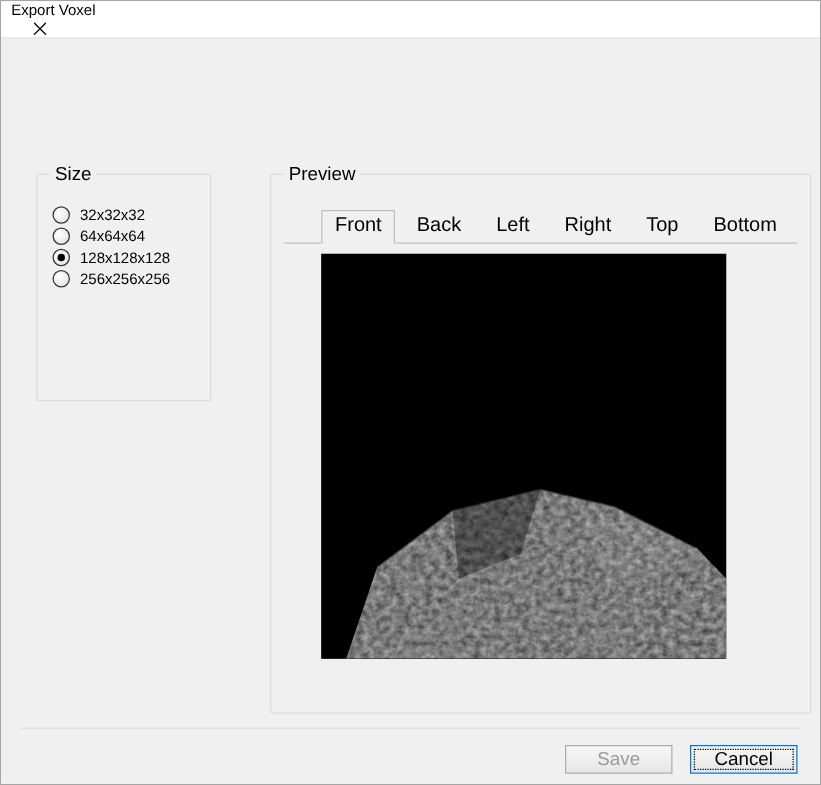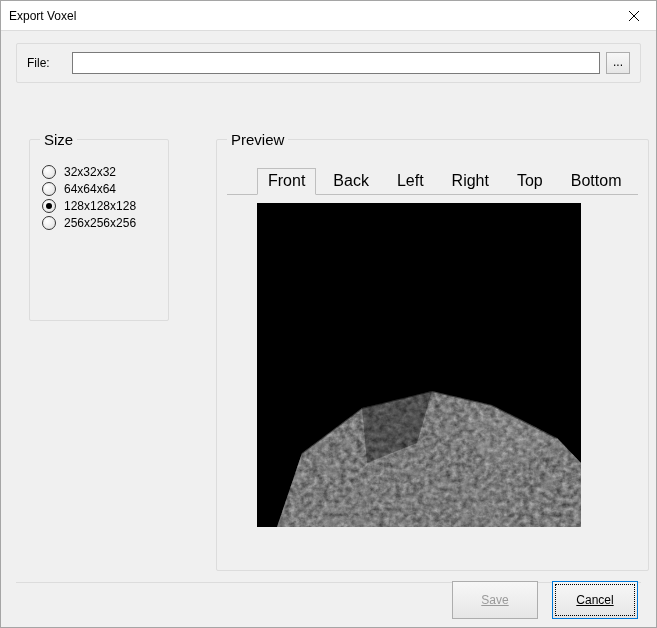--- a/index.html
+++ b/index.html
@@ -18,26 +18,27 @@
     height: 628px;
     background: #ffffff;
     border: 1px solid #a5a5a5;
     box-sizing: border-box;
     display: flex;
     flex-direction: column;
   }
   .titlebar {
     height: 30px;
     display: flex;
-    align-items: center;
+    align-items: flex-start;
     justify-content: space-between;
     padding-left: 8px;
     background: #ffffff;
     border-bottom: 1px solid #dcdcdc;
     box-sizing: border-box;
+    flex-direction: column;
   }
   .titlebar .title {
     font-size: 12px;
   }
   .titlebar .close {
     width: 45px;
     height: 29px;
     display: flex;
     align-items: center;
     justify-content: center;
@@ -180,30 +181,29 @@
   
   .footer {
     position: absolute;
     right: 18px;
     bottom: 8px;
     display: flex;
     gap: 14px;
   }
   .btn {
     width: 86px;
-    height: 38px;
+    height: 23px;
     border: 1px solid #adadad;
     background: linear-gradient(#f7f7f7, #e6e6e6);
     font-family: inherit;
-    font-size: 12px;
+    font-size: 15px;
     box-sizing: border-box;
     display: flex;
     align-items: center;
     justify-content: center;
-    text-decoration: underline;
   }
   .btn.disabled {
     color: #9a9a9a;
   }
   .btn.default {
     border: 1px solid #0078d7;
     outline: 1px dotted #000;
     outline-offset: -4px;
   }
   .hr-bottom {
@@ -223,25 +223,20 @@
     <div class="close">
       <svg width="10" height="10" viewBox="0 0 10 10">
         <line x1="0" y1="0" x2="10" y2="10" stroke="#000" stroke-width="1"></line>
         <line x1="10" y1="0" x2="0" y2="10" stroke="#000" stroke-width="1"></line>
       </svg>
     </div>
   </div>
 
   <div class="client">
 
-    <div class="file-row">
-      <span class="file-label">File:</span>
-      <input class="file-input" type="text" value="" style="">
-      <div class="browse-btn">...</div>
-    </div>
 
     <fieldset class="size-box">
       <legend>Size</legend>
       <div id="size-options">
           <div class="size-option">
             <span class="radio-outer"></span>
             <span>32x32x32</span>
           </div>
           <div class="size-option">
             <span class="radio-outer"></span>

